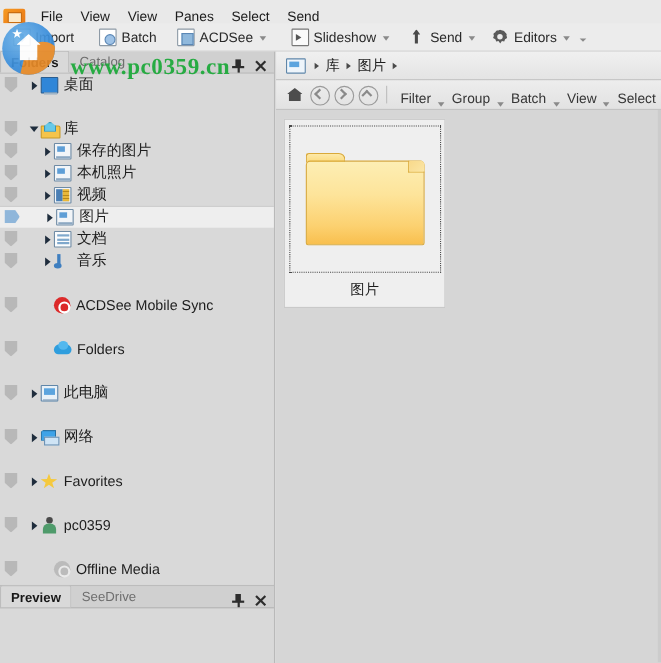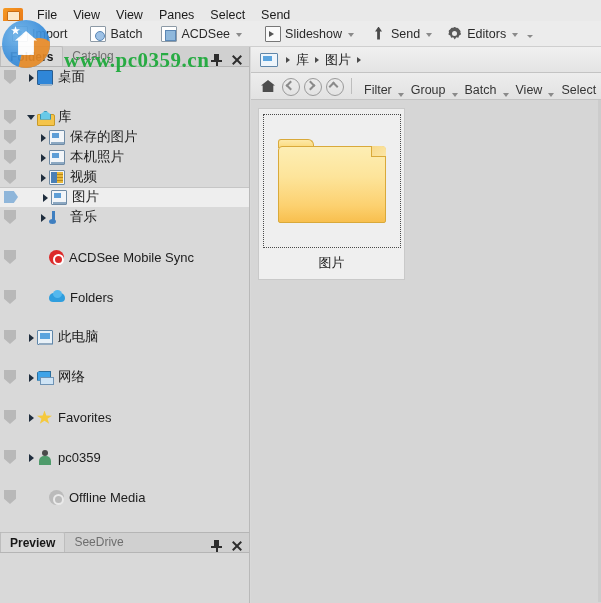--- a/index.html
+++ b/index.html
@@ -499,20 +499,27 @@
           <span class="badge"></span>
           <span style="flex: 0 0 auto; width: 22px;"></span>
           <span class="arw closed"></span>
           <span class="ti ti-pic"></span>
           <span class="tlabel cn">图片</span>
         </div>
         <div class="trow">
           <span class="badge"></span>
           <span style="flex: 0 0 auto; width: 22px;"></span>
           <span class="arw closed"></span>
+          <span class="ti ti-doc"></span>
+          <span class="tlabel cn">文档</span>
+        </div>
+        <div class="trow">
+          <span class="badge"></span>
+          <span style="flex: 0 0 auto; width: 22px;"></span>
+          <span class="arw closed"></span>
           <span class="ti ti-music"></span>
           <span class="tlabel cn">音乐</span>
         </div>
         <div class="trow">
           <span style="width: 16px; flex: 0 0 auto;"></span>
         </div>
         <div class="trow">
           <span class="badge"></span>
           <span style="flex: 0 0 auto; width: 22px;"></span>
           <span class="arw "></span>

